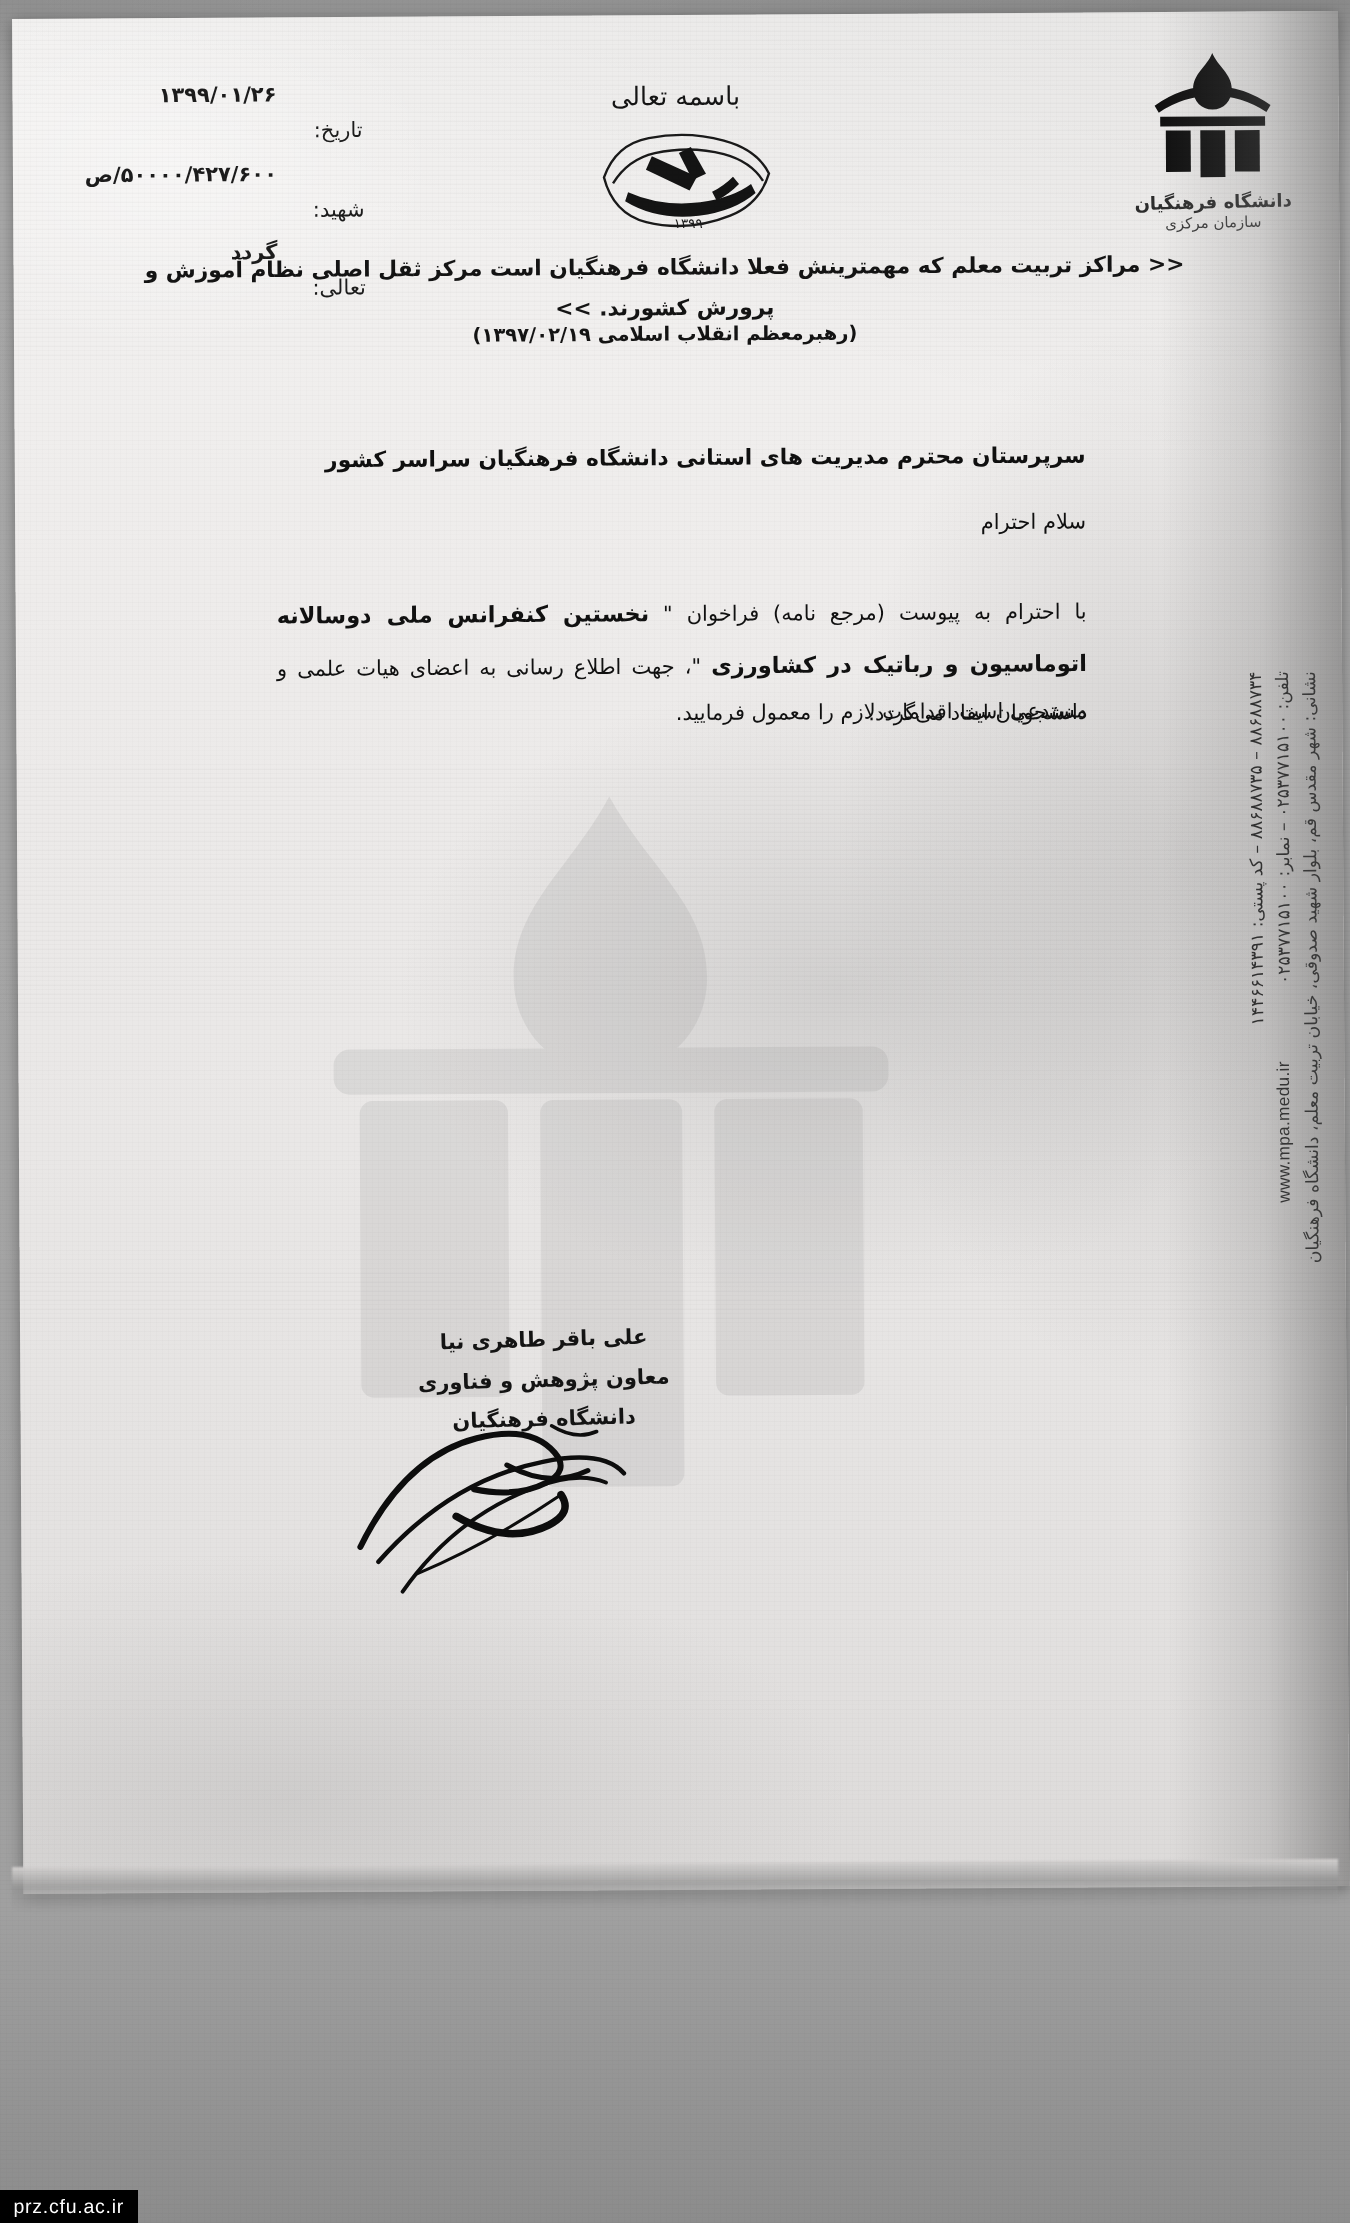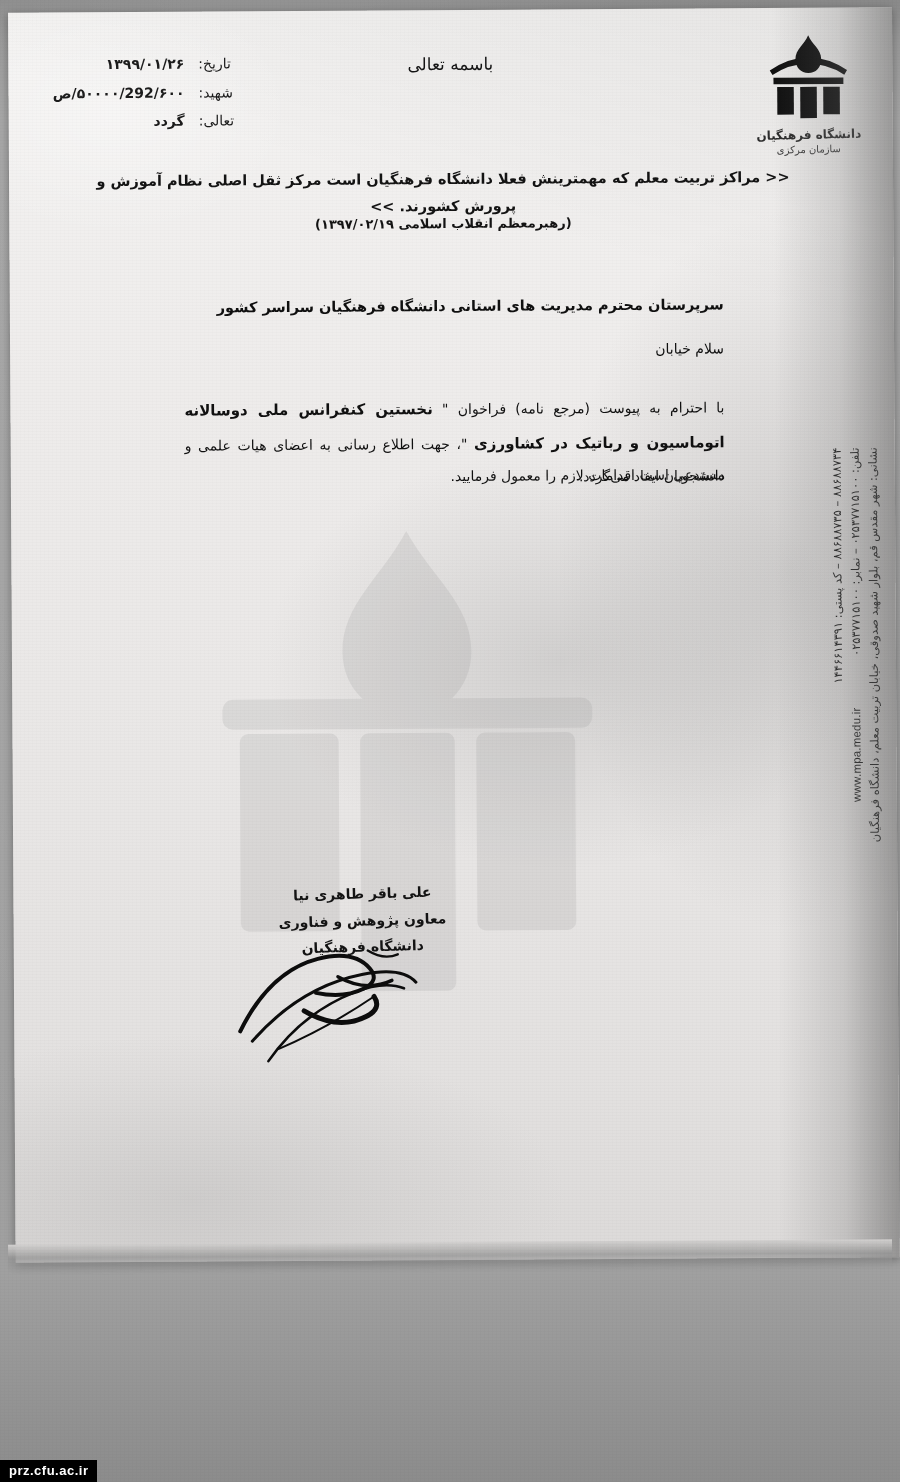--- a/index.html
+++ b/index.html
@@ -123,21 +123,21 @@
     font-size: 14px;
     color: #1c1c1c;
     line-height: 2.05;
     direction: rtl;
   }
   .hdr-meta .row {
     display: flex;
     justify-content: flex-start;
     gap: 14px;
   }
-  .hdr-meta .lbl { width: 54px; text-align: left; font-weight: normal; }
+  .hdr-meta .lbl { width: 54px; text-align: center; font-weight: normal; margin-top: 24px; }
   .hdr-meta .val { font-weight: bold; letter-spacing: 0.5px; }
 
   .basmala {
     position: absolute;
     left: 0; right: 0;
     top: 44px;
     text-align: center;
     font-family: "DejaVu Serif", "Liberation Serif", serif;
     font-size: 17px;
     color: #151515;
@@ -267,21 +267,21 @@
   .vstrip .l3 { right: 38px; }
 
   
   #bottom-url {
     position: absolute;
     left: 0;
     bottom: 0;
     background: #000;
     color: #fff;
     font-size: 13px;
-    font-weight: bold;
+    font-weight: normal;
     padding: 3px 9px 4px 9px;
     letter-spacing: 0.5px;
     direction: ltr;
     font-family: "Liberation Sans", sans-serif;
   }
 
   
   #grain {
     position: absolute;
     inset: 0;
@@ -306,29 +306,44 @@
           <rect x="22" y="112" width="46" height="92" rx="4"></rect>
           <rect x="132" y="112" width="46" height="92" rx="4"></rect>
           <rect x="78" y="112" width="44" height="120" rx="4"></rect>
           <rect x="14" y="96" width="172" height="14" rx="5"></rect>
         </g>
       </svg>
     </div>
 
     <div class="basmala">باسمه تعالی</div>
 
+    <div class="year-seal">
+      <svg viewBox="0 0 140 82" xmlns="http://www.w3.org/2000/svg">
+        <g fill="none" stroke="#1a1a1a" stroke-width="1.6">
+          <path d="M14 40 q8 -22 30 -26 q26 -5 50 2 q22 6 30 22 q-6 20 -26 28 q-28 11 -56 4 q-22 -6 -28 -30z"></path>
+          <path d="M20 44 q10 -16 28 -20 q24 -5 46 1 q18 5 26 18"></path>
+        </g>
+        <g fill="#141414">
+          <path d="M46 26 l30 14 l-5 9 l-29 -14z"></path>
+          <path d="M72 20 l10 18 l-9 4 l-9 -18z"></path>
+          <path d="M30 50 q22 10 48 7 q22 -3 34 -12 l3 6 q-14 12 -38 15 q-28 3 -49 -10z"></path>
+          <path d="M86 50 q8 -4 14 -10 l4 5 q-7 7 -15 11z"></path>
+        </g>
+        <text x="70" y="74" font-size="9" text-anchor="middle" fill="#1a1a1a" font-family="DejaVu Sans, sans-serif">۱۳۹۹</text>
+      </svg>
+    </div>
 
     <div class="hdr-meta">
       <div class="row">
         <span class="lbl">تاریخ:</span>
         <span class="val">۱۳۹۹/۰۱/۲۶</span>
       </div>
       <div class="row">
         <span class="lbl">شهید:</span>
-        <span class="val">۵۰۰۰۰/292/۶۰۰/ص</span>
+        <span class="val">۵۰۰۰۰/۴۲۷/۶۰۰/ص</span>
       </div>
       <div class="row">
         <span class="lbl">تعالی:</span>
         <span class="val">گردد</span>
       </div>
     </div>
 
     <div class="hdr-logo">
       <div class="mark">
         <svg viewBox="0 0 100 100" xmlns="http://www.w3.org/2000/svg">
@@ -343,21 +358,21 @@
         </svg>
       </div>
       <div class="uni-name">دانشگاه فرهنگیان</div>
       <div class="uni-org">سازمان مرکزی</div>
     </div>
 
     <div class="quote">&lt;&lt; مراکز تربیت معلم که مهمترینش فعلا دانشگاه فرهنگیان است مرکز ثقل اصلی نظام آموزش و پرورش کشورند. &gt;&gt;</div>
     <div class="quote-src">(رهبرمعظم انقلاب اسلامی ۱۳۹۷/۰۲/۱۹)</div>
 
     <div class="addressee">سرپرستان محترم مدیریت های استانی دانشگاه فرهنگیان سراسر کشور</div>
-    <div class="greeting">سلام خیابان</div>
+    <div class="greeting">سلام احترام</div>
 
     <div class="para">
       <span>با احترام به پیوست (مرجع نامه) فراخوان "</span>
       <span class="big">نخستین کنفرانس ملی دوسالانه اتوماسیون و رباتیک در کشاورزی</span>
       <span>"، جهت اطلاع رسانی به اعضای هیات علمی و دانشجویان ایفاد می‌گردد.</span>
     </div>
     <div class="closing">مستدعی است اقدامات لازم را معمول فرمایید.</div>
 
     <div id="signature">
       <svg viewBox="0 0 280 190" xmlns="http://www.w3.org/2000/svg">

